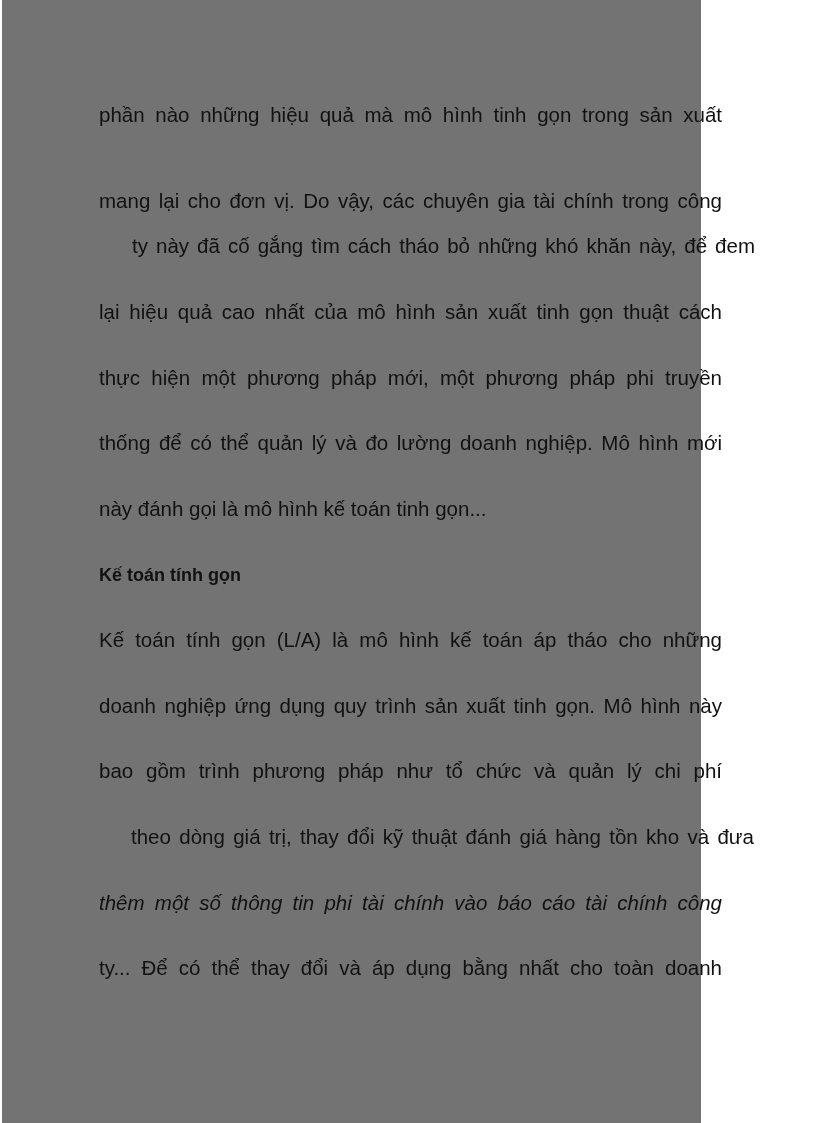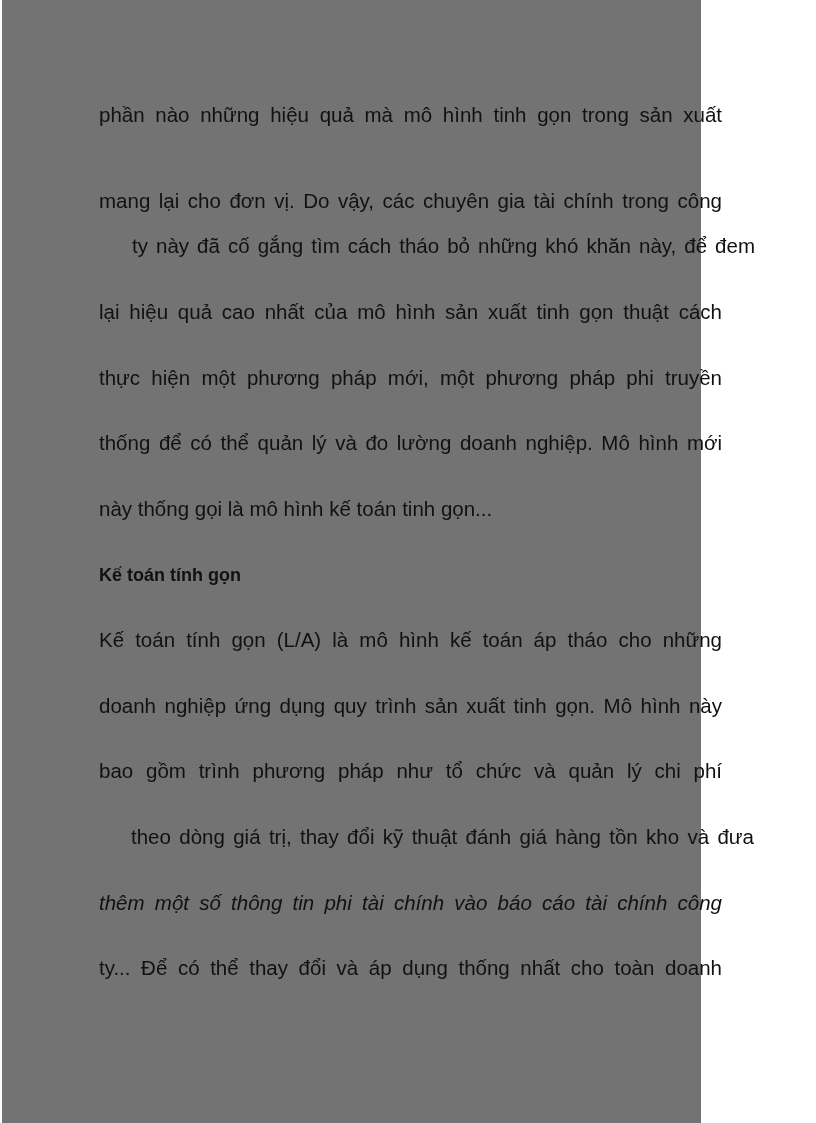--- a/index.html
+++ b/index.html
@@ -49,27 +49,27 @@
 
 <div class="page">
 
   <div>
     <div class="line" style="top:102px;">phần nào những hiệu quả mà mô hình tinh gọn trong sản xuất</div>
     <div class="line" style="top:168px;margin-top:20px;">mang lại cho đơn vị. Do vậy, các chuyên gia tài chính trong công</div>
     <div class="line" style="top:233px;margin-left:33px;">ty này đã cố gắng tìm cách tháo bỏ những khó khăn này, để đem</div>
     <div class="line" style="top:299px;">lại hiệu quả cao nhất của mô hình sản xuất tinh gọn thuật cách</div>
     <div class="line" style="top:365px;">thực hiện một phương pháp mới, một phương pháp phi truyền</div>
     <div class="line" style="top:430px;">thống để có thể quản lý và đo lường doanh nghiệp. Mô hình mới</div>
-    <div class="line last" style="top:496px;">này thống gọi là mô hình kế toán tinh gọn...</div>
+    <div class="line last" style="top:496px;">này đánh gọi là mô hình kế toán tinh gọn...</div>
   </div>
 
   <div class="heading" style="top:562px;">Kế toán tính gọn</div>
 
   <div>
     <div class="line" style="top:627px;">Kế toán tính gọn (L/A) là mô hình kế toán áp tháo cho những</div>
     <div class="line" style="top:693px;">doanh nghiệp ứng dụng quy trình sản xuất tinh gọn. Mô hình này</div>
     <div class="line" style="top:758px;">bao gồm trình phương pháp như tổ chức và quản lý chi phí</div>
     <div class="line" style="top:824px;margin-left:32px;">theo dòng giá trị, thay đổi kỹ thuật đánh giá hàng tồn kho và đưa</div>
     <div class="line" style="top:890px;font-style:italic;">thêm một số thông tin phi tài chính vào báo cáo tài chính công</div>
-    <div class="line" style="top:955px;">ty... Để có thể thay đổi và áp dụng thống nhất cho toàn doanh</div>
+    <div class="line" style="top:955px;">ty... Để có thể thay đổi và áp dụng bằng nhất cho toàn doanh</div>
   </div>
 
 </div>
 
 </body></html>

